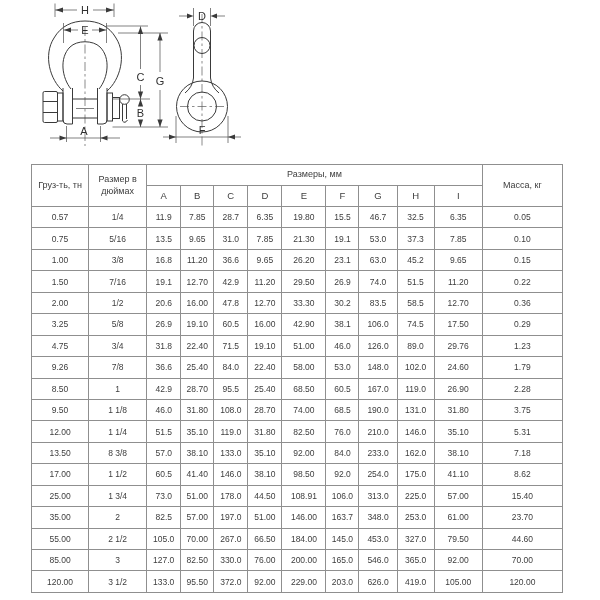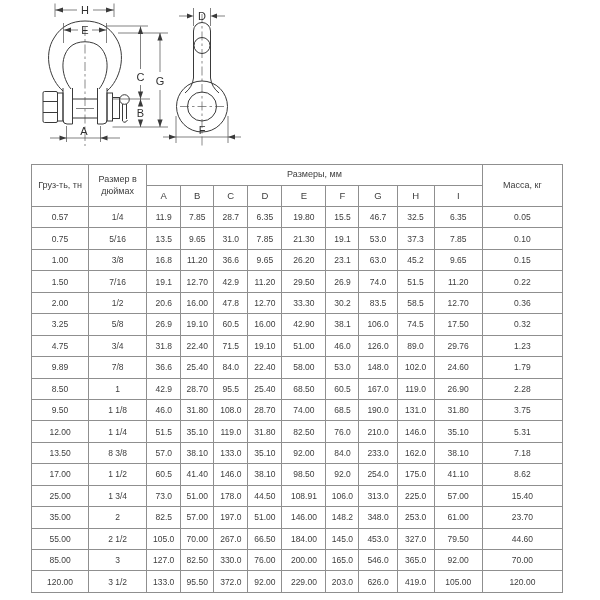--- a/index.html
+++ b/index.html
@@ -239,38 +239,38 @@
           <td>5/8</td>
           <td>26.9</td>
           <td>19.10</td>
           <td>60.5</td>
           <td>16.00</td>
           <td>42.90</td>
           <td>38.1</td>
           <td>106.0</td>
           <td>74.5</td>
           <td>17.50</td>
-          <td>0.32</td>
+          <td>0.29</td>
         </tr>
         <tr>
           <td>4.75</td>
           <td>3/4</td>
           <td>31.8</td>
           <td>22.40</td>
           <td>71.5</td>
           <td>19.10</td>
           <td>51.00</td>
           <td>46.0</td>
           <td>126.0</td>
           <td>89.0</td>
           <td>29.76</td>
           <td>1.23</td>
         </tr>
         <tr>
-          <td>9.89</td>
+          <td>9.26</td>
           <td>7/8</td>
           <td>36.6</td>
           <td>25.40</td>
           <td>84.0</td>
           <td>22.40</td>
           <td>58.00</td>
           <td>53.0</td>
           <td>148.0</td>
           <td>102.0</td>
           <td>24.60</td>
@@ -361,21 +361,21 @@
           <td>15.40</td>
         </tr>
         <tr>
           <td>35.00</td>
           <td>2</td>
           <td>82.5</td>
           <td>57.00</td>
           <td>197.0</td>
           <td>51.00</td>
           <td>146.00</td>
-          <td>148.2</td>
+          <td>163.7</td>
           <td>348.0</td>
           <td>253.0</td>
           <td>61.00</td>
           <td>23.70</td>
         </tr>
         <tr>
           <td>55.00</td>
           <td>2 1/2</td>
           <td>105.0</td>
           <td>70.00</td>

